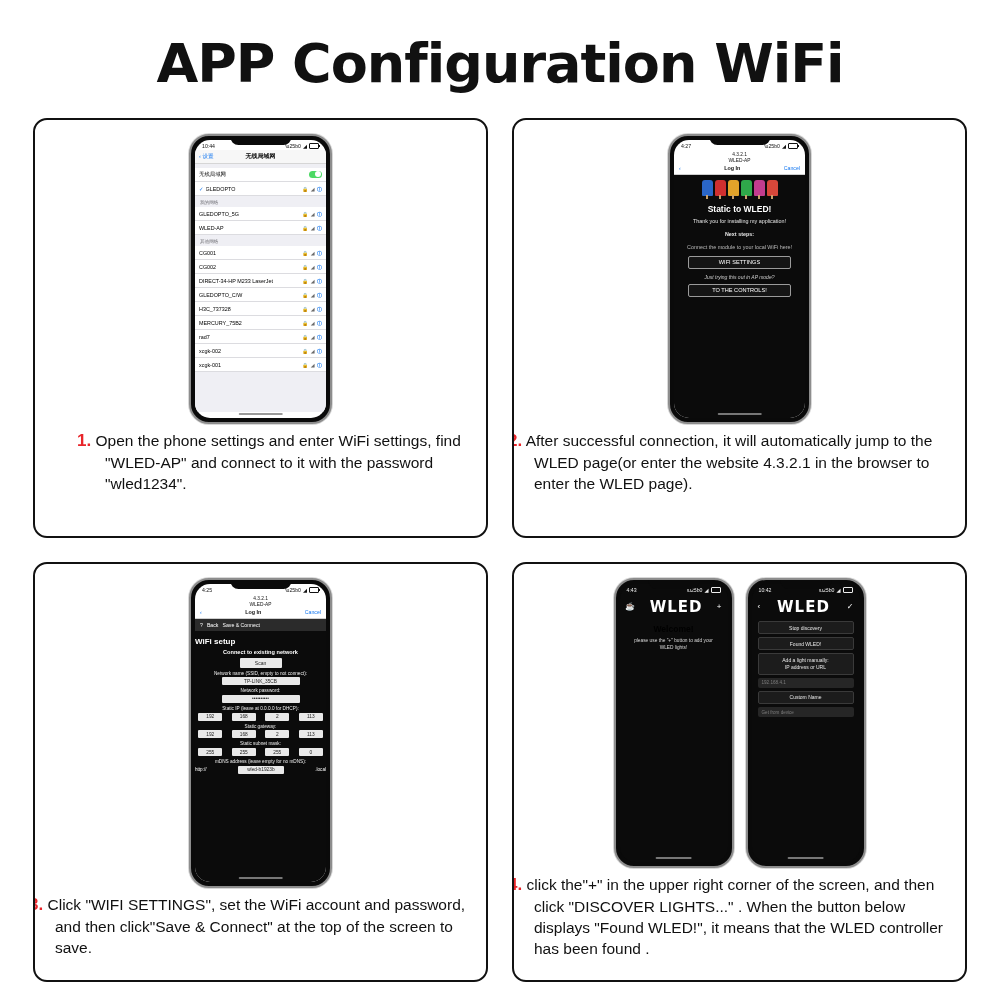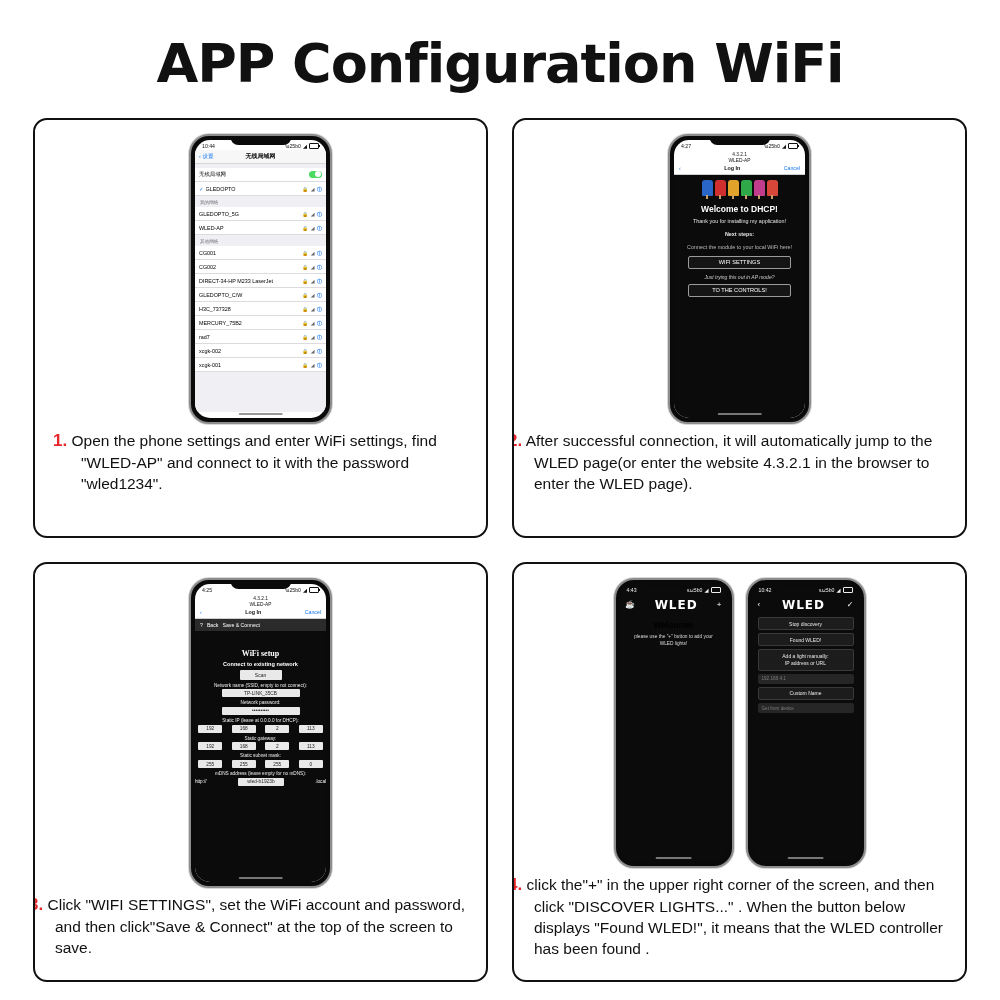--- a/index.html
+++ b/index.html
@@ -25,21 +25,21 @@
   }
   .card .phones{
     flex:0 0 auto;display:flex;justify-content:center;align-items:flex-start;
     gap:12px;padding-top:14px;
   }
   .caption{
     padding:6px 14px 8px 18px;font-size:15.5px;line-height:1.35;color:#111;
     font-family:"Liberation Sans", sans-serif;
   }
   .caption .num{color:#e8252a;font-weight:bold;font-size:17px;}
-  .cap1{padding-left:46px;text-indent:-28px;}
+  .cap1{padding-left:46px;text-indent:-28px;margin-left:24px;}
   .cap2{padding-left:20px;text-indent:-26px;}
 
   
   .phone{
     position:relative;background:#0a0a0a;border-radius:20px;
     border:2px solid #8d8d8d;box-shadow:0 0 0 1px #d8d8d8;
     box-sizing:border-box;padding:4px;
   }
   .phone .screen{
     width:100%;height:100%;border-radius:15px;overflow:hidden;position:relative;
@@ -105,42 +105,42 @@
   .logo-ic{width:11px;height:16px;border-radius:3px 3px 1px 1px;position:relative;}
   .logo-ic:after{content:"";position:absolute;bottom:-3px;left:50%;transform:translateX(-50%);
     width:2px;height:4px;background:#caa06a;}
 
   
   .setup-bar{
     display:flex;align-items:center;gap:4px;background:#2b2b2b;color:#fff;
     font-size:5.2px;padding:3px 5px;
   }
   .setup-bar .sp{flex:1;}
-  .setup-h{font-size:8px;font-weight:bold;text-align:center;margin:18px 0 3px;font-family:Liberation Serif, serif;}
+  .setup-h{font-size:8px;font-weight:bold;margin:6px 0 3px;}
   .setup-h2{font-size:5.6px;font-weight:bold;text-align:center;margin:3px 0;}
   .lbl-c{font-size:4.7px;text-align:center;margin:3px 0 1.5px;color:#f0f0f0;}
   .fld{
     background:#e9e9e9;color:#222;font-size:4.8px;border-radius:1px;
     text-align:center;padding:1.6px 0;margin:0 auto;width:78px;
   }
   .ip-row{display:flex;gap:3px;justify-content:center;margin:1px 0;}
   .ip-row .fld{width:24px;}
   .scanbtn{
     background:#e9e9e9;color:#222;font-size:5px;text-align:center;border-radius:1px;
     width:42px;margin:3px auto;padding:1.6px 0;
   }
   .mdns-row{display:flex;align-items:center;justify-content:center;gap:2px;font-size:4.6px;margin-top:1px;}
   .mdns-row .fld{width:46px;}
 
   
   .app-bar{
     display:flex;align-items:center;justify-content:space-between;
     padding:4px 6px 2px 6px;color:#fff;
   }
-  .brand{font-size:12px;font-weight:bold;letter-spacing:1px;color:#fff;font-family:"DejaVu Sans",sans-serif;}
+  .brand{font-size:15px;font-weight:bold;letter-spacing:1px;color:#fff;font-family:"DejaVu Sans",sans-serif;}
   .app-icon{font-size:8px;color:#fff;line-height:1;}
   .app-welcome{font-size:8.5px;font-weight:bold;text-align:center;margin:6px 0 4px;}
   .app-note{font-size:4.8px;text-align:center;color:#d9d9d9;line-height:1.45;padding:0 8px;}
   .list-btn{
     background:#1c1c1c;border:.5px solid #3a3a3a;border-radius:2px;color:#e8e8e8;
     font-size:5px;text-align:center;padding:2.6px 0;margin:3px 6px;
   }
   .list-btn.two{line-height:1.4;}
   .inp-dark{
     background:#262626;border-radius:2px;color:#7d7d7d;font-size:4.6px;
@@ -311,21 +311,21 @@
           </div>
           <div class="dark-body">
             <div class="logo-row">
               <span class="logo-ic" style="background:#2a66c8;"></span>
               <span class="logo-ic" style="background:#cf2f2f;"></span>
               <span class="logo-ic" style="background:#e2a32a;"></span>
               <span class="logo-ic" style="background:#2fa84a;"></span>
               <span class="logo-ic" style="background:#c23c8e;"></span>
               <span class="logo-ic" style="background:#d6473a;"></span>
             </div>
-            <div class="wled-title">Welcome to DHCP!</div>
+            <div class="wled-title">Static to WLED!</div>
             <div class="wled-sub">Thank you for installing my application!</div>
             <div class="wled-sub" style="margin-top:5px;font-weight:bold;">Next steps:</div>
             <div class="wled-sub dim" style="margin-top:5px;">Connect the module to your local WiFi here!</div>
             <div class="wled-btn">WIFI SETTINGS</div>
             <div class="wled-italic">Just trying this out in AP mode?</div>
             <div class="wled-btn">TO THE CONTROLS!</div>
           </div>
           <div class="homebar dark"></div>
         </div>
       </div>

